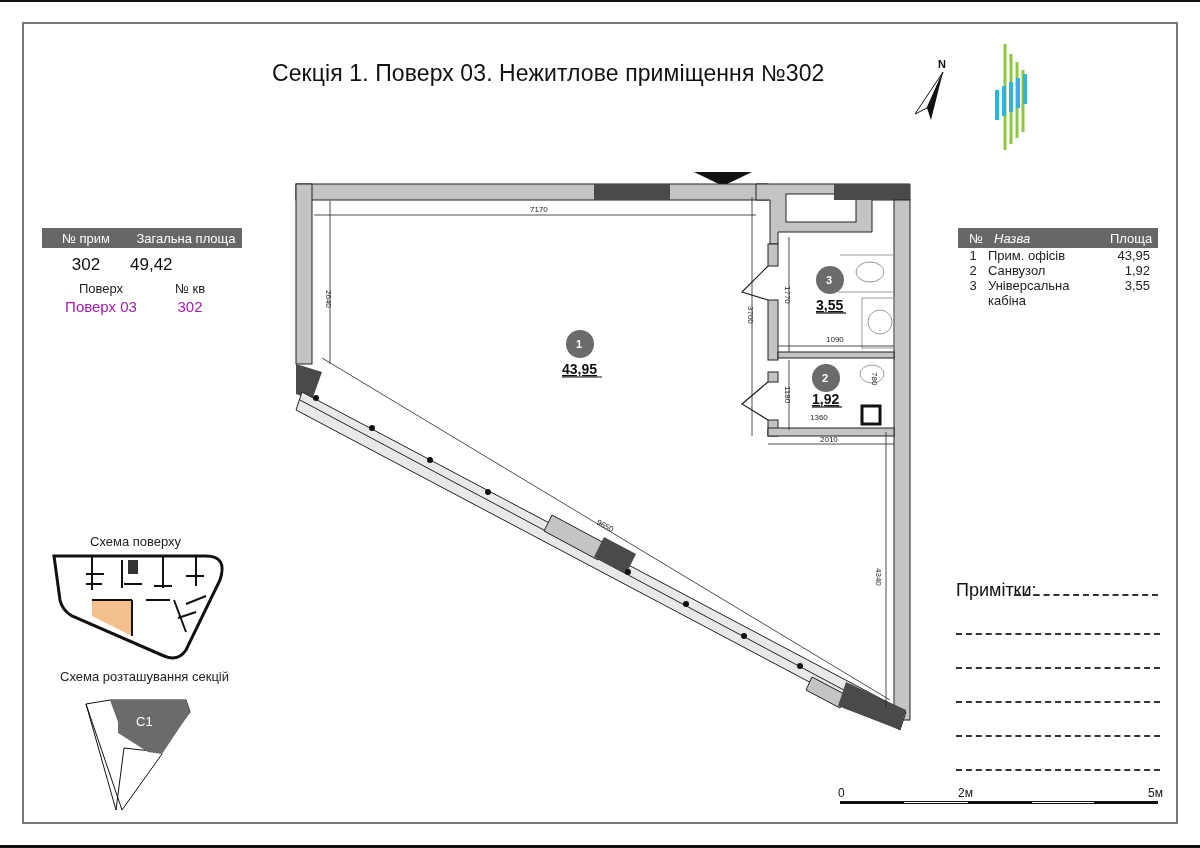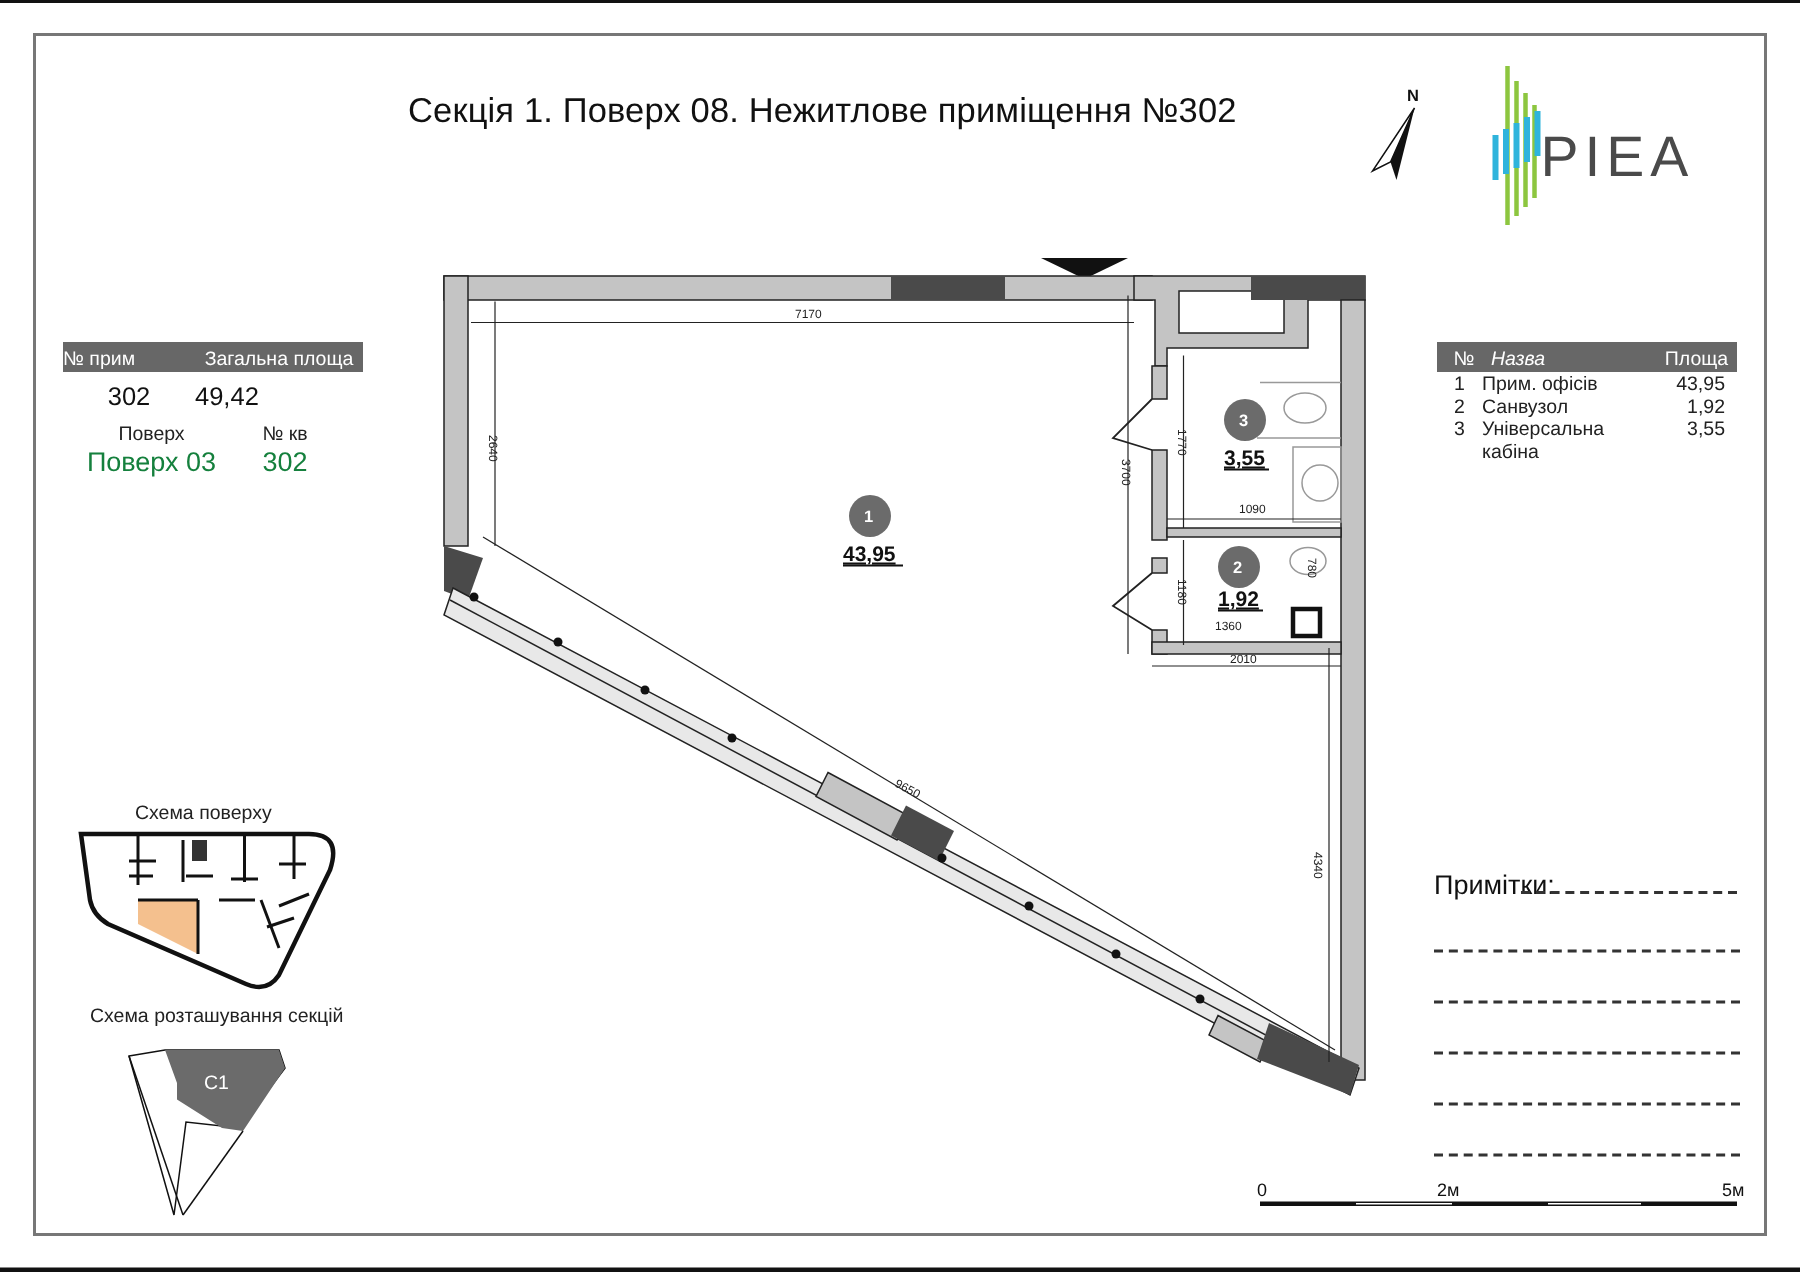--- a/index.html
+++ b/index.html
@@ -7,29 +7,29 @@
   .frame{position:absolute;left:22px;top:22px;width:1156px;height:802px;border:2px solid #777;box-sizing:border-box;}
   .outer-edge{position:absolute;left:0;top:0;width:1200px;height:848px;border-top:2px solid #111;border-bottom:3px solid #111;box-sizing:border-box;pointer-events:none;}
   .title{position:absolute;left:272px;top:60px;font-size:23px;letter-spacing:0.1px;white-space:nowrap;}
   .north{position:absolute;left:905px;top:58px;width:48px;height:66px;}
   .north .n-label{position:absolute;left:33px;top:0;font-size:11px;font-weight:bold;}
   .logo{position:absolute;left:985px;top:40px;width:180px;height:120px;}
   .logo .logo-text{position:absolute;left:42px;top:44px;font-size:38px;color:#4a4a4a;letter-spacing:4px;font-weight:normal;}
   
   .info{position:absolute;left:42px;top:228px;width:200px;}
   .hdr{background:#676767;color:#fff;font-size:13px;height:20px;display:flex;align-items:center;}
-  .info .hdr span:nth-child(1){width:88px;}
+  .info .hdr span:nth-child(1){width:88px;text-align:center;}
   .info .hdr span:nth-child(2){width:112px;text-align:center;}
   .info .row1{display:flex;font-size:17px;margin-top:7px;}
   .info .row1 span:nth-child(1){width:88px;text-align:center;}
   .info .row1 span:nth-child(2){width:112px;}
   .info .row2{display:flex;font-size:13px;margin-top:6px;color:#222;}
   .info .row2 span:nth-child(1){width:118px;text-align:center;}
   .info .row2 span:nth-child(2){width:60px;text-align:center;}
-  .info .row3{display:flex;font-size:18px;margin-top:2px;color:#15803d;}
+  .info .row3{display:flex;font-size:15px;margin-top:2px;color:#a21caf;}
   .info .row3 span:nth-child(1){width:118px;text-align:center;}
   .info .row3 span:nth-child(2){width:60px;text-align:center;}
   
   .rooms{position:absolute;left:958px;top:228px;width:200px;}
   .rooms .hdr span:nth-child(1){width:36px;text-align:center;}
   .rooms .hdr span:nth-child(2){width:110px;text-align:left;font-style:italic;}
   .rooms .hdr span:nth-child(3){width:54px;text-align:center;}
   .rooms .rrow{display:flex;font-size:13px;line-height:15px;color:#222;}
   .rooms .rrow:first-of-type{margin-top:6px;}
   .rooms .rrow span:nth-child(1){width:30px;text-align:center;}
@@ -52,21 +52,21 @@
   .scale .bar{position:absolute;top:15px;height:3px;}
   
   .scheme-title{position:absolute;font-size:13px;white-space:nowrap;color:#222;}
 </style>
 </head>
 <body>
 
 <div class="outer-edge"></div>
 <div class="frame"></div>
 
-<div class="title">Секція 1. Поверх 08. Нежитлове приміщення №302</div>
+<div class="title">Секція 1. Поверх 03. Нежитлове приміщення №302</div>
 
 <div class="north">
   <span class="n-label">N</span>
   <svg width="48" height="66">
     <polygon points="38,14 10,56 22,50" fill="#fff" stroke="#111" stroke-width="1"></polygon>
     <polygon points="38,14 22,50 26,62" fill="#111"></polygon>
   </svg>
 </div>
 
 <div class="logo">
@@ -78,21 +78,20 @@
       <line x1="38" y1="30" x2="38" y2="92"></line>
     </g>
     <g stroke="#2fb4dc" stroke-width="4">
       <line x1="12" y1="50" x2="12" y2="80"></line>
       <line x1="19" y1="46" x2="19" y2="76"></line>
       <line x1="26" y1="42" x2="26" y2="72"></line>
       <line x1="33" y1="38" x2="33" y2="68"></line>
       <line x1="40" y1="34" x2="40" y2="64"></line>
     </g>
   </svg>
-  <span class="logo-text">PIEA</span>
 </div>
 
 <div class="info">
   <div class="hdr">
     <span>№ прим</span>
     <span>Загальна площа</span>
   </div>
   <div class="row1">
     <span>302</span>
     <span>49,42</span>

